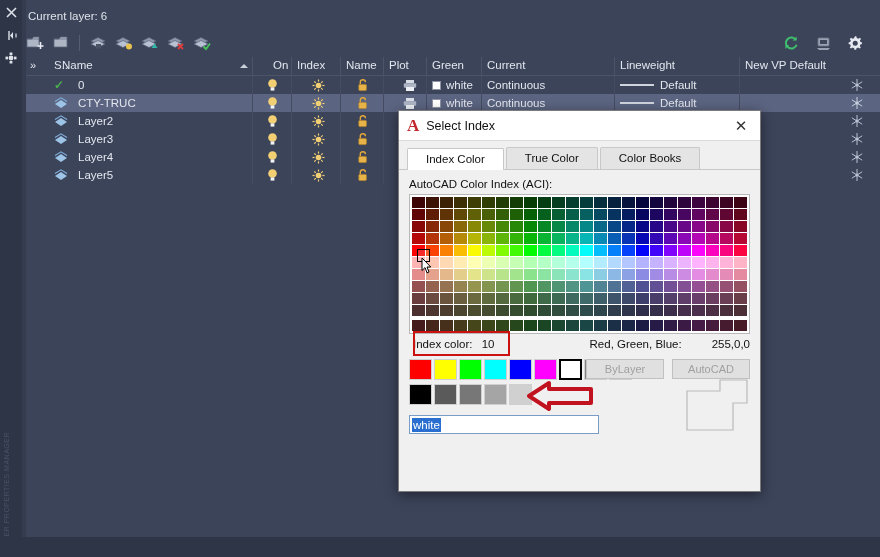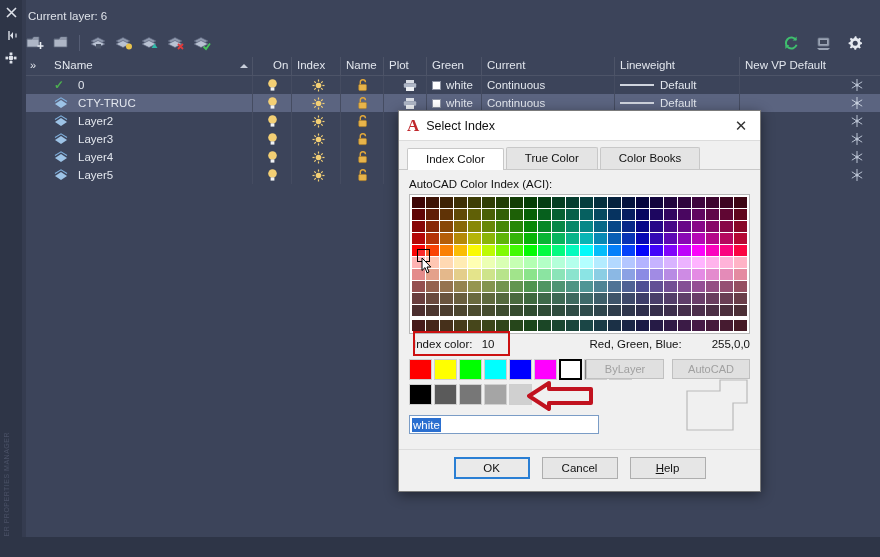--- a/index.html
+++ b/index.html
@@ -1151,23 +1151,15 @@
         </svg>
       </div>
 
       <div class="color-field">
         <div class="color-input">
           <span class="selected-text">white</span>
         </div>
       </div>
     </div>
 
-    <div class="dlg-footer">
-      <div class="dbtn focus">OK</div>
-      <div class="dbtn">Cancel</div>
-      <div class="dbtn">
-          <span class="uline">H</span>
-          <span>elp</span>
-        </div>
-    </div>
 
   </div>
 </div>
 
 </body></html>

